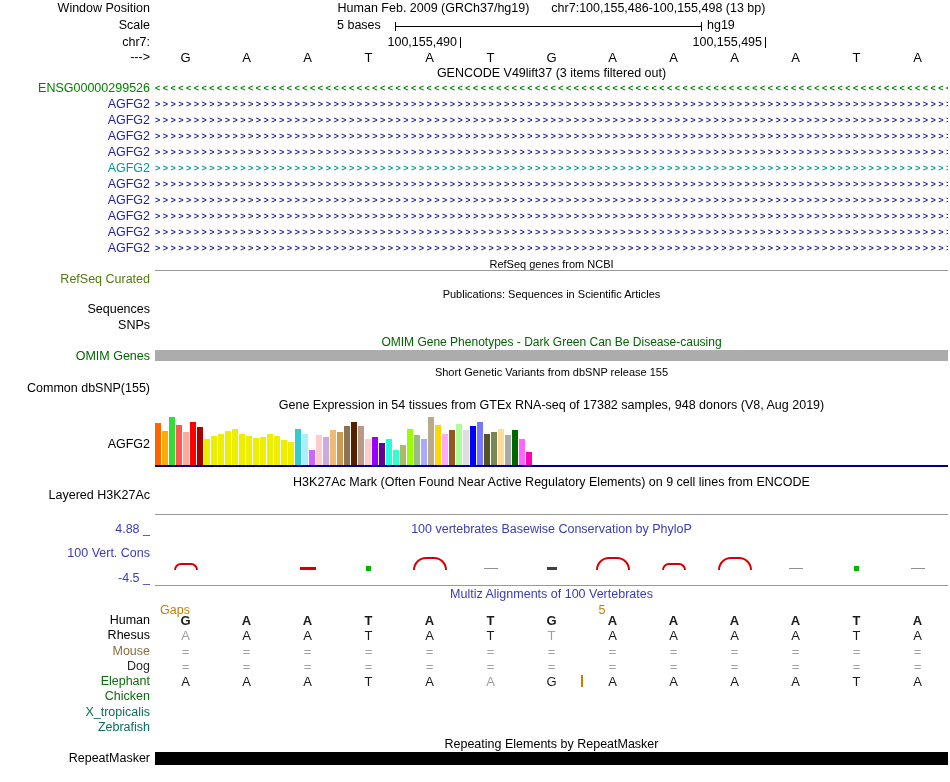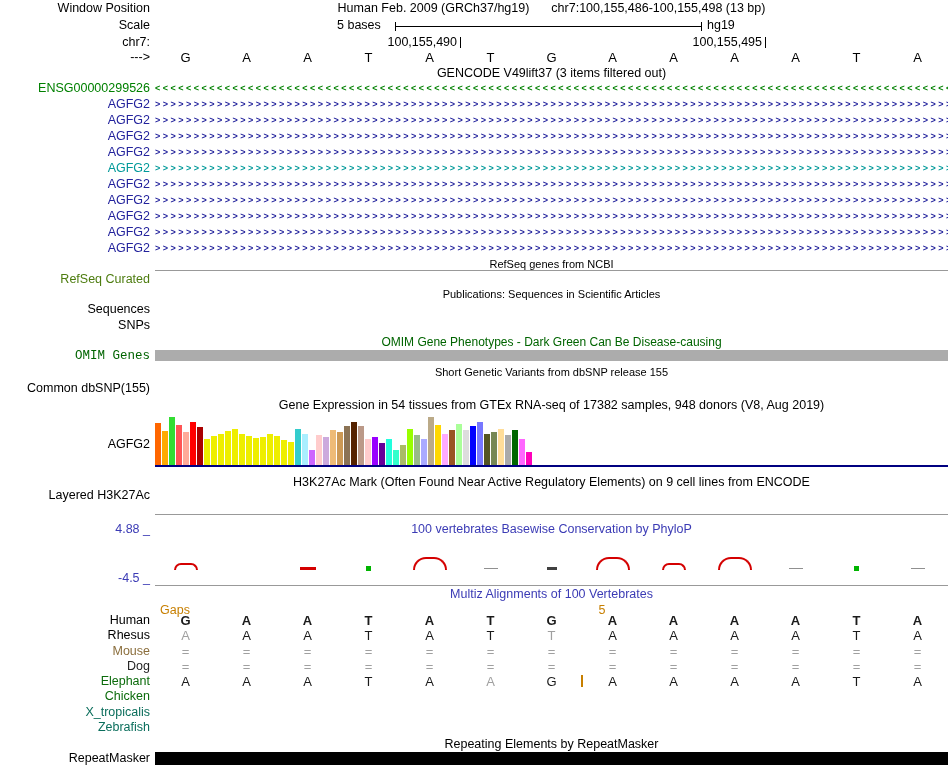--- a/index.html
+++ b/index.html
@@ -143,21 +143,21 @@
   <div class="trow small" style="top:288px">Publications: Sequences in Scientific Articles</div>
   <div class="row" style="top:302px;height:15px">
     <div class="lab">Sequences</div>
   </div>
   <div class="row" style="top:318px;height:15px">
     <div class="lab">SNPs</div>
   </div>
 
   <div class="trow" style="top: 335px; font-size: 12px; color: rgb(0, 100, 0);">OMIM Gene Phenotypes - Dark Green Can Be Disease-causing</div>
   <div class="row" style="top:349px;height:15px">
-    <div class="lab" style="color: rgb(0, 100, 0); font-family: Liberation Mono, monospace;">OMIM Genes</div>
+    <div class="lab" style="color: rgb(0, 100, 0);">OMIM Genes</div>
     <div class="abs" style="left: 155px; top: 1px; width: 793px; height: 11px; background: rgb(172, 172, 172);"></div>
   </div>
 
   <div class="trow small" style="top:366px">Short Genetic Variants from dbSNP release 155</div>
   <div class="row" style="top:381px;height:15px">
     <div class="lab">Common dbSNP(155)</div>
   </div>
 
   <div class="trow" style="top:398px">Gene Expression in 54 tissues from GTEx RNA-seq of 17382 samples, 948 donors (V8, Aug 2019)</div>
   <div class="row" style="top:437px;height:15px">
@@ -224,20 +224,23 @@
   <div class="trow" style="top:475px">H3K27Ac Mark (Often Found Near Active Regulatory Elements) on 9 cell lines from ENCODE</div>
   <div class="row" style="top:488px;height:15px">
     <div class="lab">Layered H3K27Ac</div>
   </div>
   <div class="divider" style="top:514px"></div>
 
   <div class="row" style="top:522px;height:14px">
     <div class="lab blue">4.88 _</div>
     <div class="trk" style="text-align:center"><span class="blue">100 vertebrates Basewise Conservation by PhyloP</span></div>
   </div>
+  <div class="row" style="top:546px;height:14px">
+    <div class="lab blue">100 Vert. Cons</div>
+  </div>
   <div class="abs" style="top:548px;left:155px;width:793px;height:22px">
       <div class="m-bump-red" style="left: 18.5px;"></div>
       <div class="m-dash-red" style="left: 144.5px;"></div>
       <div class="m-tick-green" style="left: 211px;"></div>
       <div class="m-arc-red" style="left: 257.5px;"></div>
       <div class="m-dash-gray" style="left: 328.5px;"></div>
       <div class="m-dash-dark" style="left: 391.5px;"></div>
       <div class="m-arc-red" style="left: 440.5px;"></div>
       <div class="m-bump-red" style="left: 506.5px;"></div>
       <div class="m-arc-red" style="left: 562.5px;"></div>

